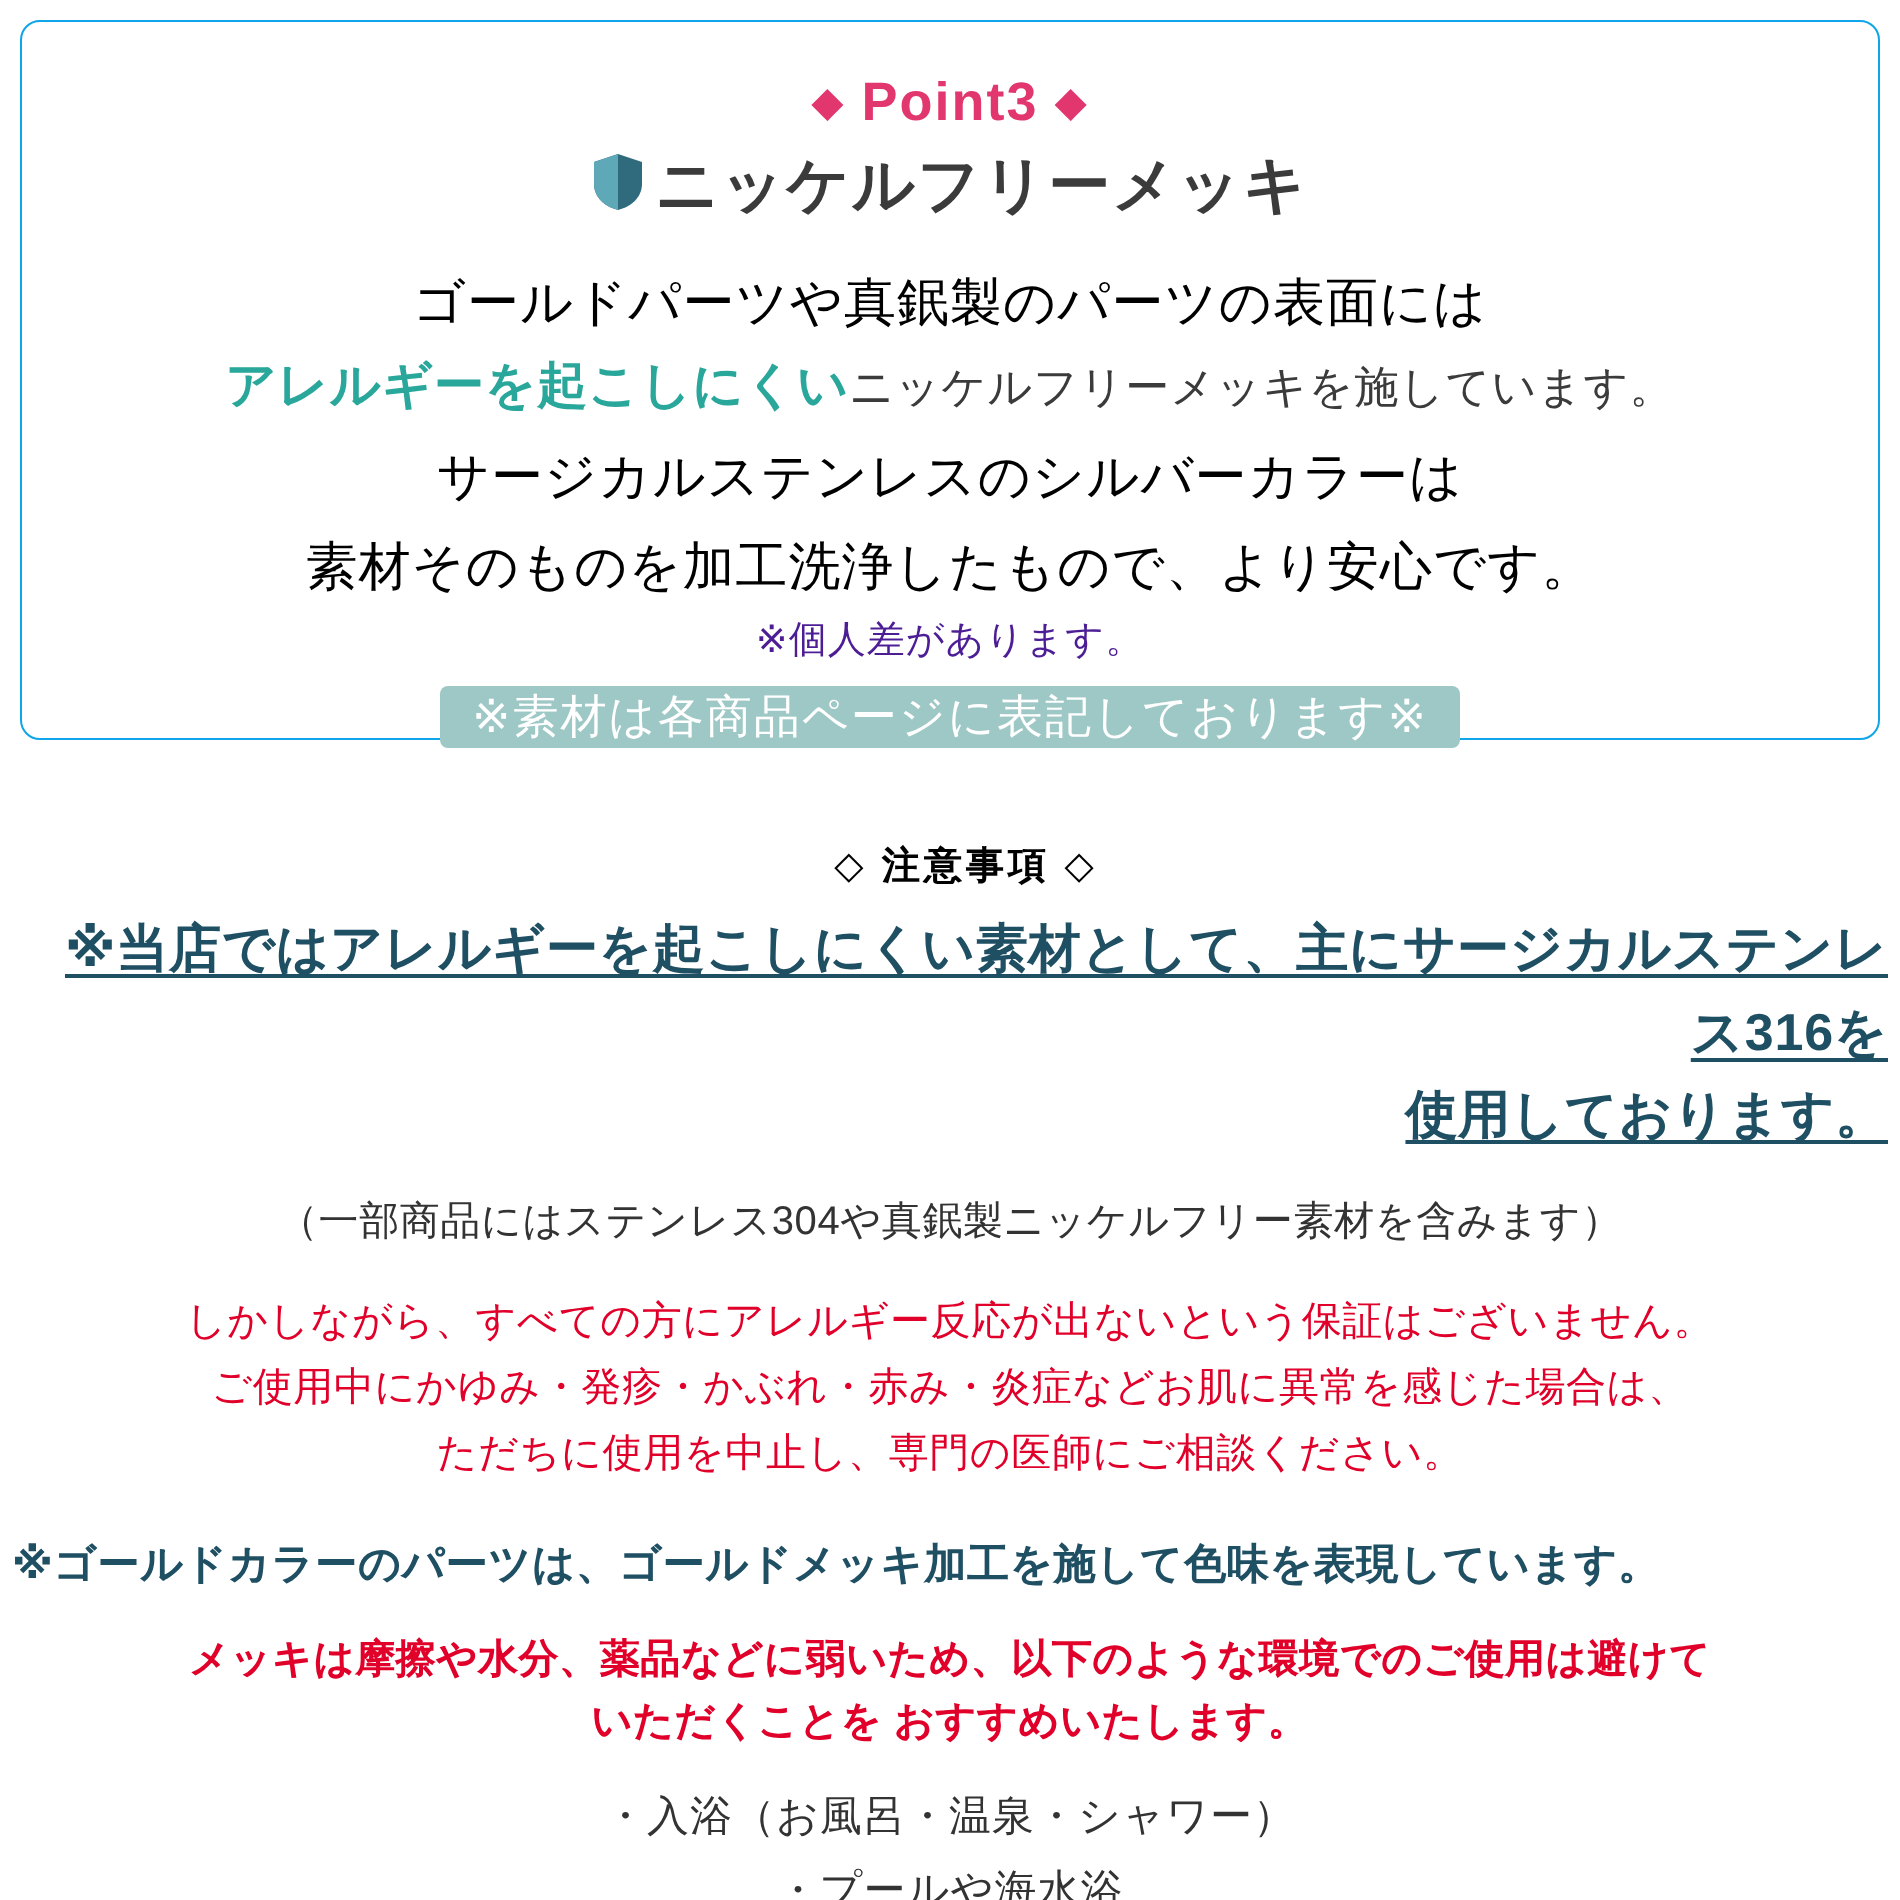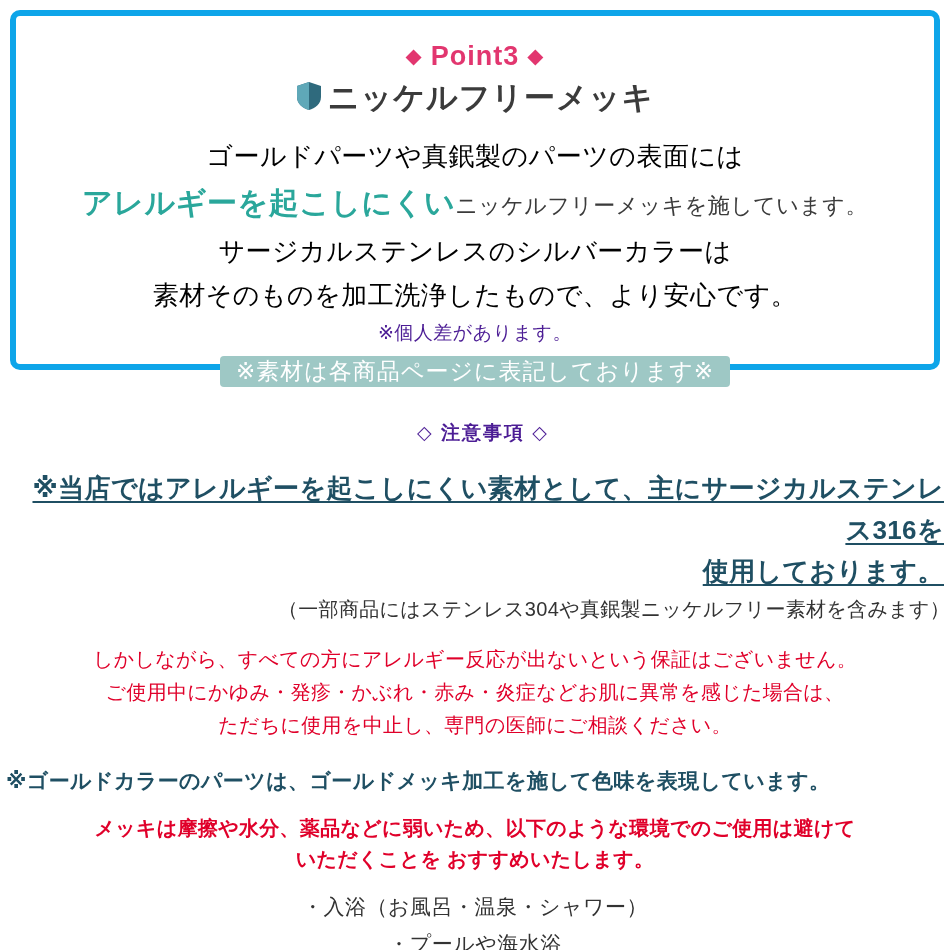--- a/index.html
+++ b/index.html
@@ -22,21 +22,21 @@
   }
 
   
   .point-card {
     position: absolute;
     left: 10px;
     top: 10px;
     width: 930px;
     height: 360px;
     box-sizing: border-box;
-    border: 6px solid #0ea5e9;
+    border: 1px solid #0ea5e9;
     border-radius: 10px;
     background: #ffffff;
     text-align: center;
     padding-top: 24px;
   }
   .point-title {
     font-size: 27px;
     font-weight: bold;
     color: #e2366f;
     letter-spacing: 1px;
@@ -69,21 +69,21 @@
     letter-spacing: 0.5px;
   }
   .line-big {
     font-size: 22px;
     color: #3b3b3b;
     line-height: 1.5;
     margin: 4px 0 6px 0;
     letter-spacing: 0.5px;
   }
   .hl {
-    font-size: 30px;
+    font-size: 25px;
     font-weight: bold;
     color: #2aa79b;
     letter-spacing: 0.5px;
   }
   .note-red {
     font-size: 19px;
     color: #4c1d95;
     margin: 2px 0 10px 0;
     letter-spacing: 0.5px;
   }
@@ -101,45 +101,44 @@
   .notice {
     position: absolute;
     left: 0;
     top: 420px;
     width: 950px;
     text-align: center;
   }
   .notice-title {
     font-size: 19px;
     font-weight: bold;
-    color: #4c1d95;
+    color: #000000;
     letter-spacing: 2px;
-    margin-bottom: 22px;
+    margin-bottom: 8px;
     padding-left: 16px;
   }
   .notice-main {
     font-size: 26px;
     font-weight: bold;
     color: #1f4f63;
     line-height: 1.6;
     letter-spacing: 0.4px;
     text-align: right;
     padding: 0 6px;
   }
   .notice-main .ul {
     text-decoration: underline;
     text-underline-offset: 4px;
   }
   .paren-line {
     font-size: 20px;
     color: #333333;
     line-height: 1.6;
-    margin-top: 0;
+    margin-top: 16px;
     letter-spacing: 0.3px;
-    text-align: right;
   }
   .red-block {
     color: #e0002a;
     font-size: 20px;
     line-height: 1.65;
     margin-top: 18px;
     letter-spacing: 0.3px;
   }
   .notice-main2 {
     font-size: 21px;

